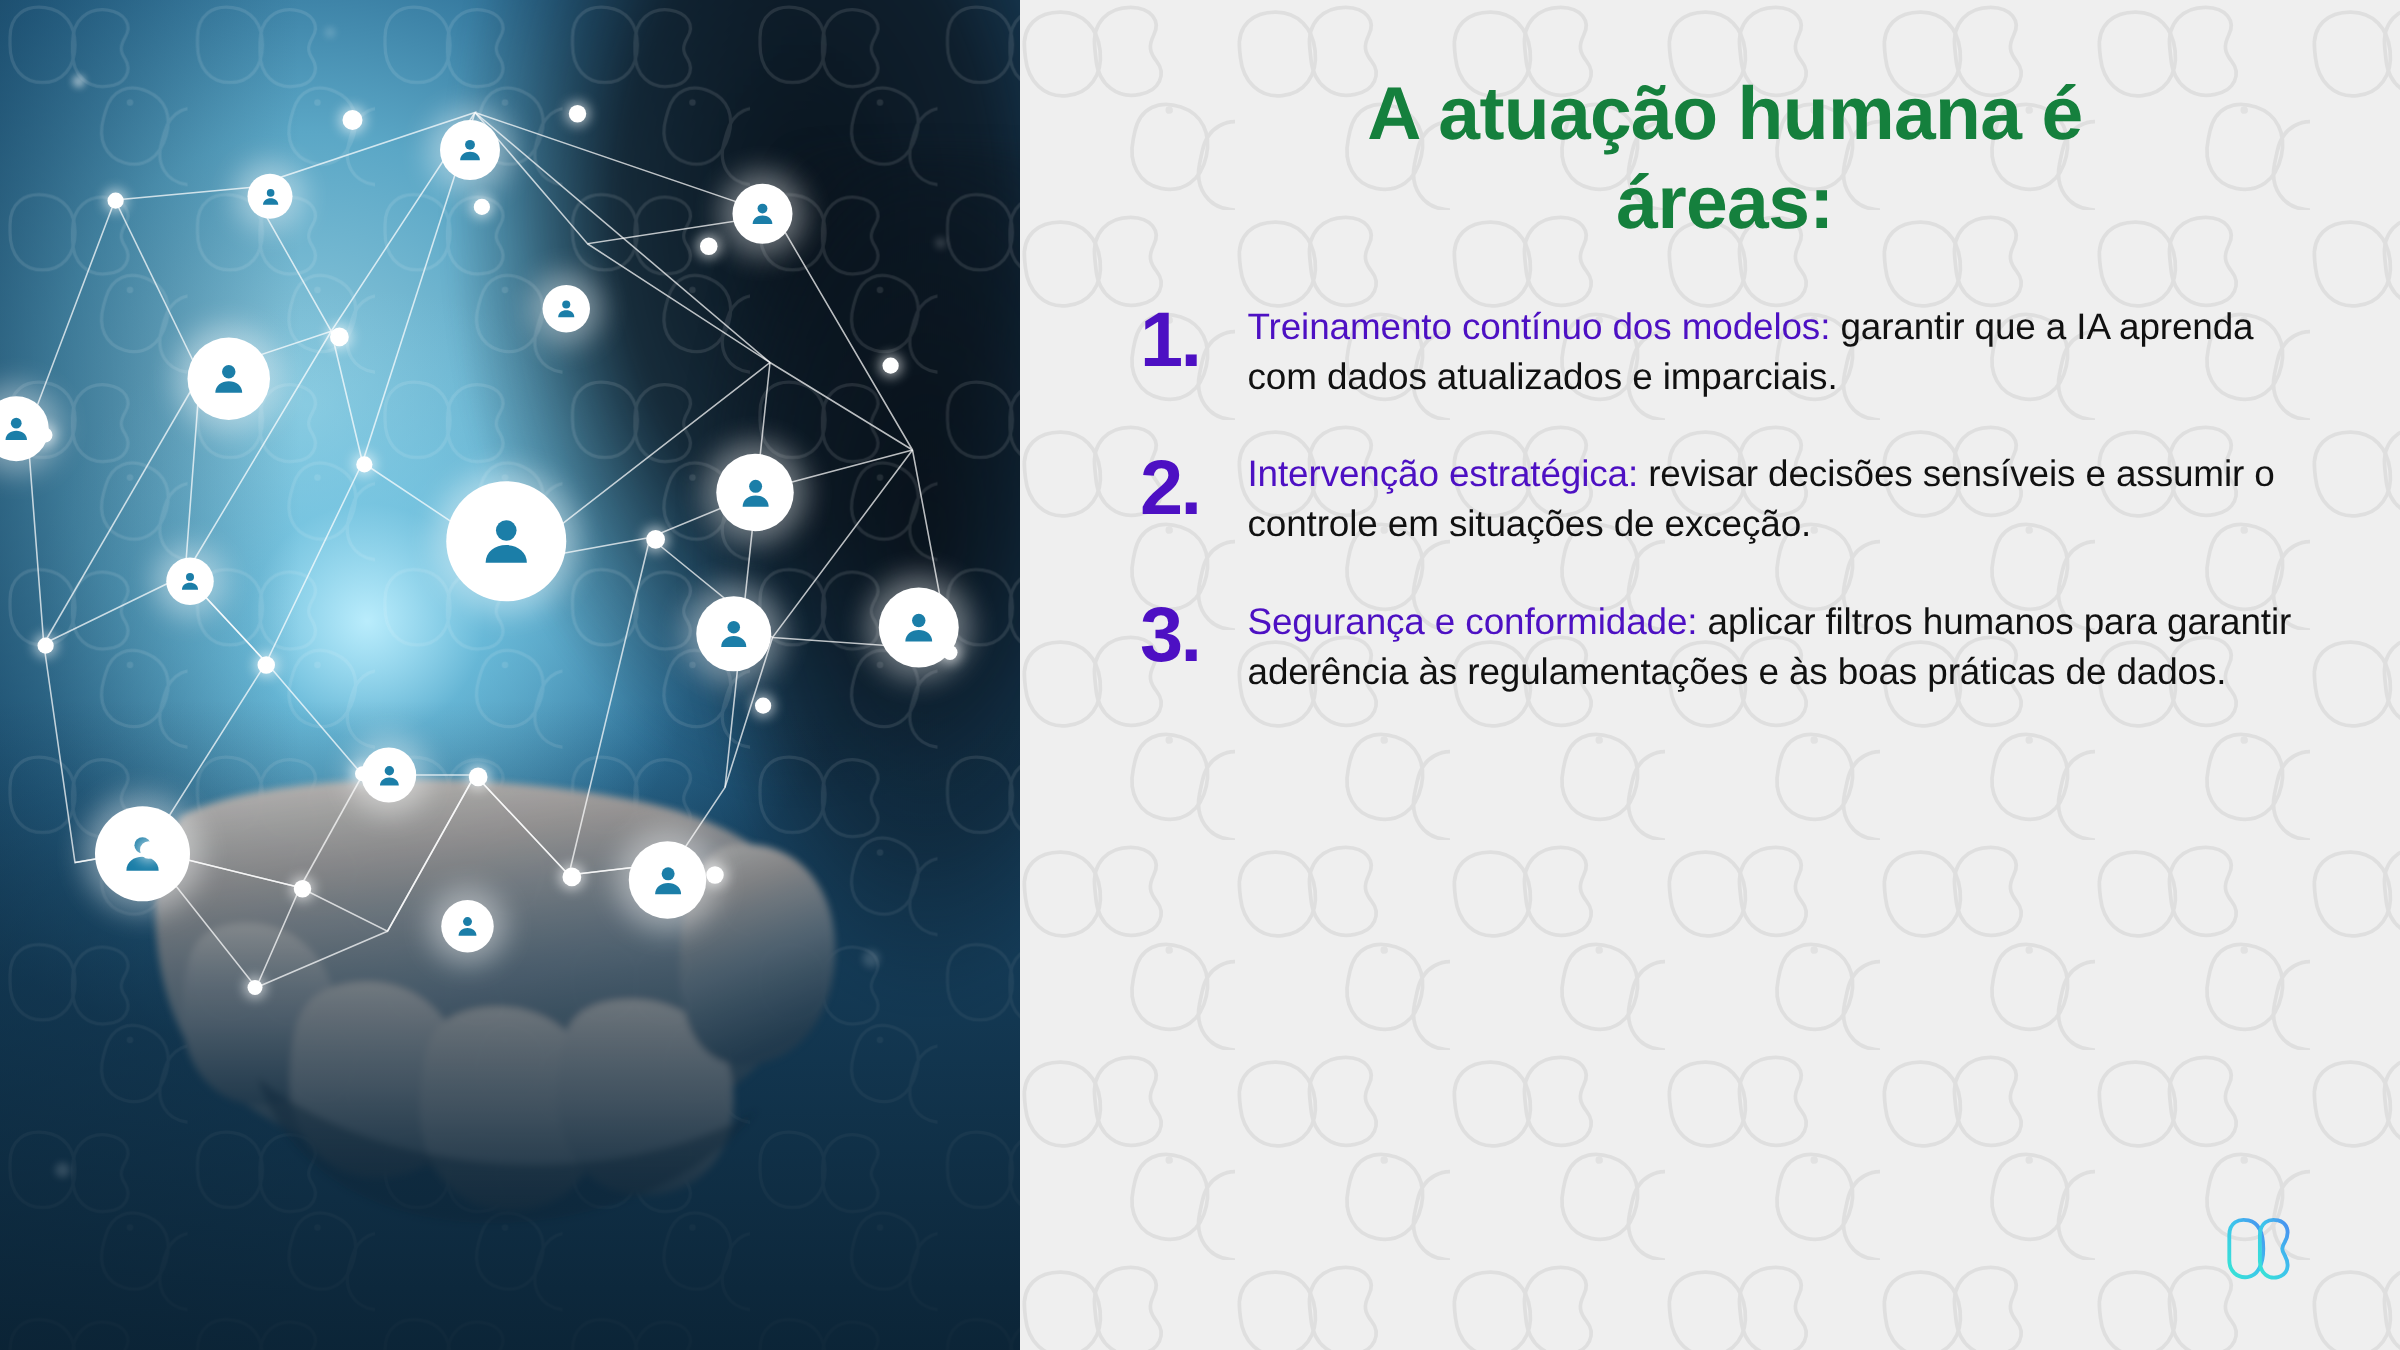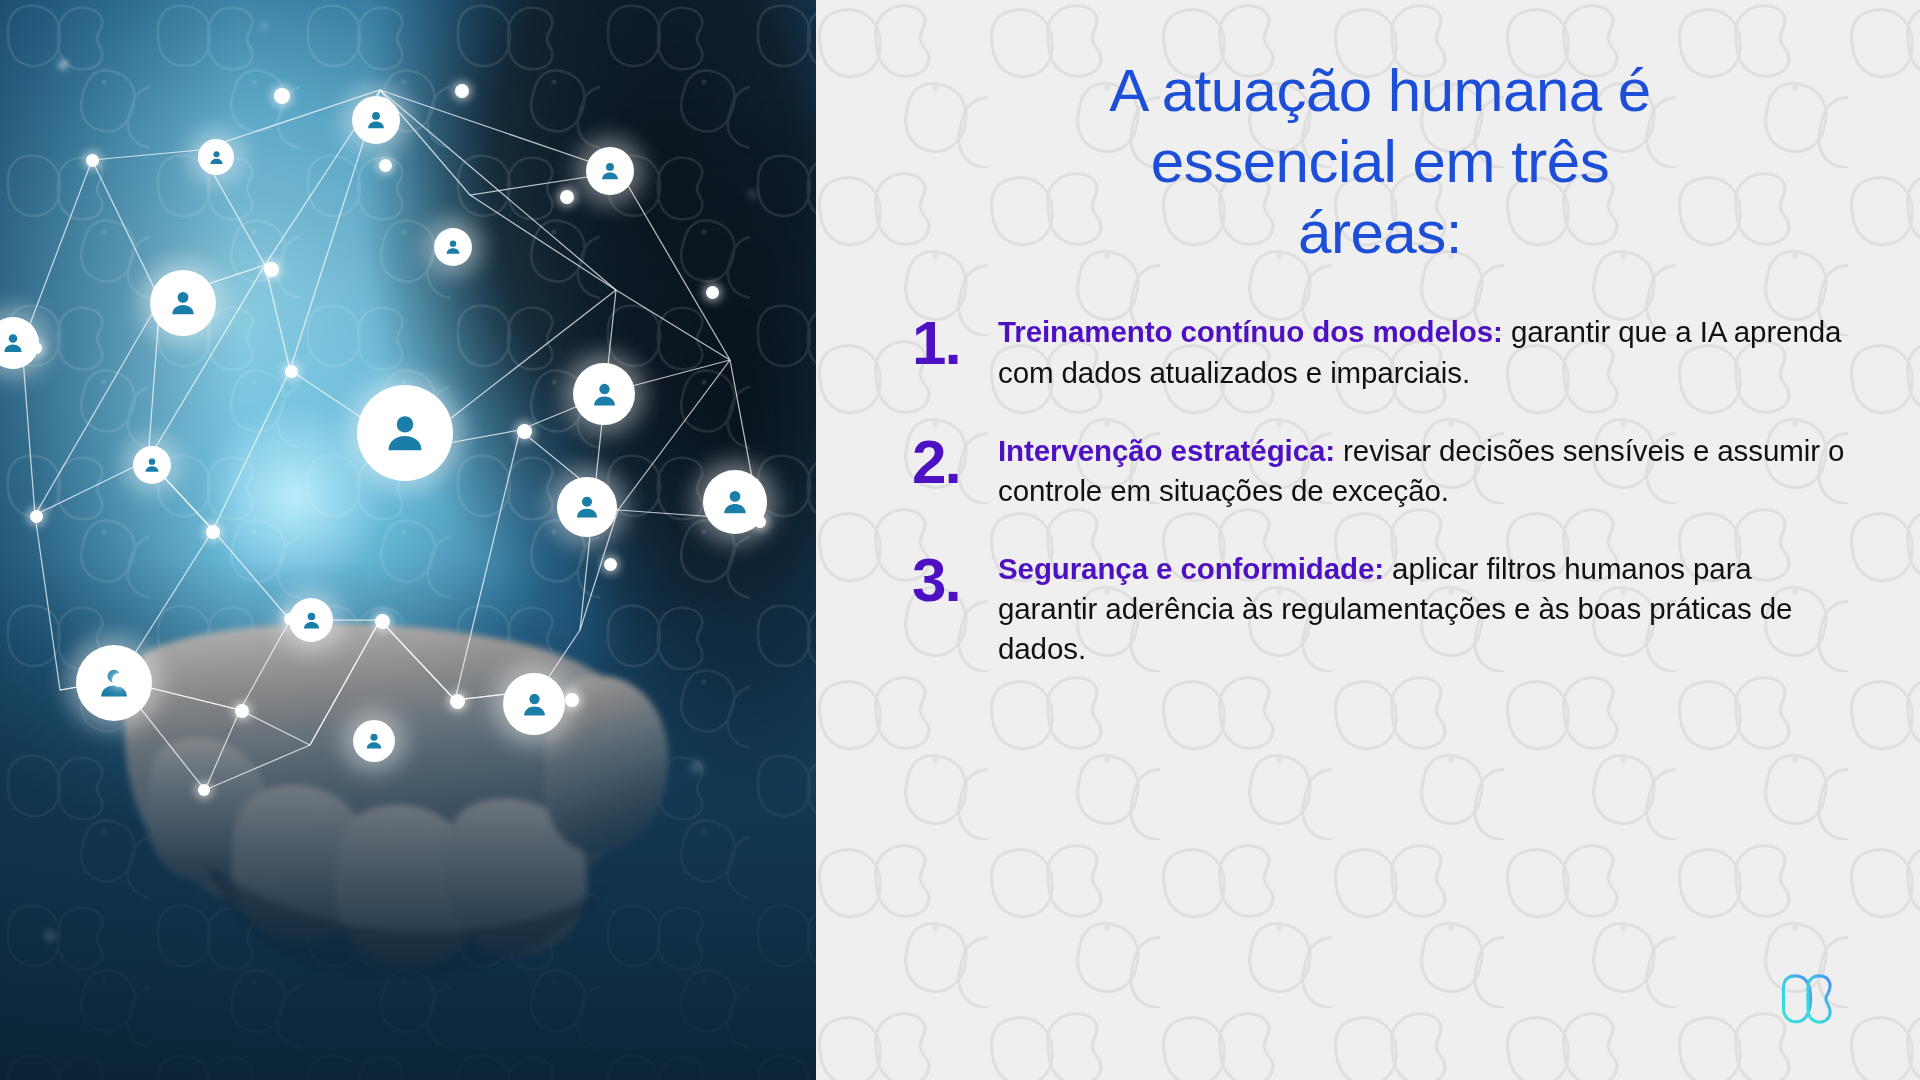--- a/index.html
+++ b/index.html
@@ -76,39 +76,39 @@
   .watermark {
     position:absolute; inset:0; opacity:.55; pointer-events:none;
   }
   .watermark svg { width:100%; height:100%; display:block; }
   .right-inner {
     position:relative; z-index:2;
     padding:56px 72px 0 96px; height:100%;
   }
 
   .title {
-    color:#1d4ed8;
-    font-size:60px; font-weight:400; line-height:1.18;
+    color:#15803d;
+    font-size:60px; font-weight:700; line-height:1.18;
     text-align:center; letter-spacing:-.5px;
     padding:0 40px;
   }
   .title span { display:block; }
 
   .list { margin-top:44px; }
   .item { display:flex; align-items:flex-start; margin-bottom:38px; }
   .num {
     color:#4d10c3; font-size:62px; font-weight:900;
     line-height:.95; width:86px; flex:0 0 86px;
     letter-spacing:-2px; padding-top:2px;
   }
   .item-text {
     font-size:29.5px; line-height:1.36; color:#111; flex:1;
     letter-spacing:-.1px;
   }
-  .item-text b { color:#4d10c3; font-weight:700; }
+  .item-text b { color:#4d10c3; font-weight:400; }
 
   
   .logo {
     position:absolute; right:84px; bottom:52px; z-index:3;
     display:flex; align-items:center; gap:14px;
   }
   .logo-mark { width:58px; height:58px; }
   .logo-word {
     font-size:31px; font-weight:700; color:#23313d;
     letter-spacing:-.4px; position:relative;
@@ -352,21 +352,20 @@
             <use href="#wmk" x="78" y="84" transform="rotate(12 150 130)"></use>
           </pattern>
         </defs>
         <rect width="1104" height="1080" fill="url(#wm-right)"></rect>
       </svg>
     </div>
 
     <div class="right-inner">
       <h1 class="title">
         <span>A atuação humana é</span>
-        <span>essencial em três</span>
         <span>áreas:</span>
       </h1>
 
       <div class="list">
 
         <div class="item">
           <div class="num">1.</div>
           <div class="item-text">
             <b>Treinamento contínuo dos modelos:</b><span> garantir que a IA aprenda com dados atualizados e imparciais.</span>
           </div>

